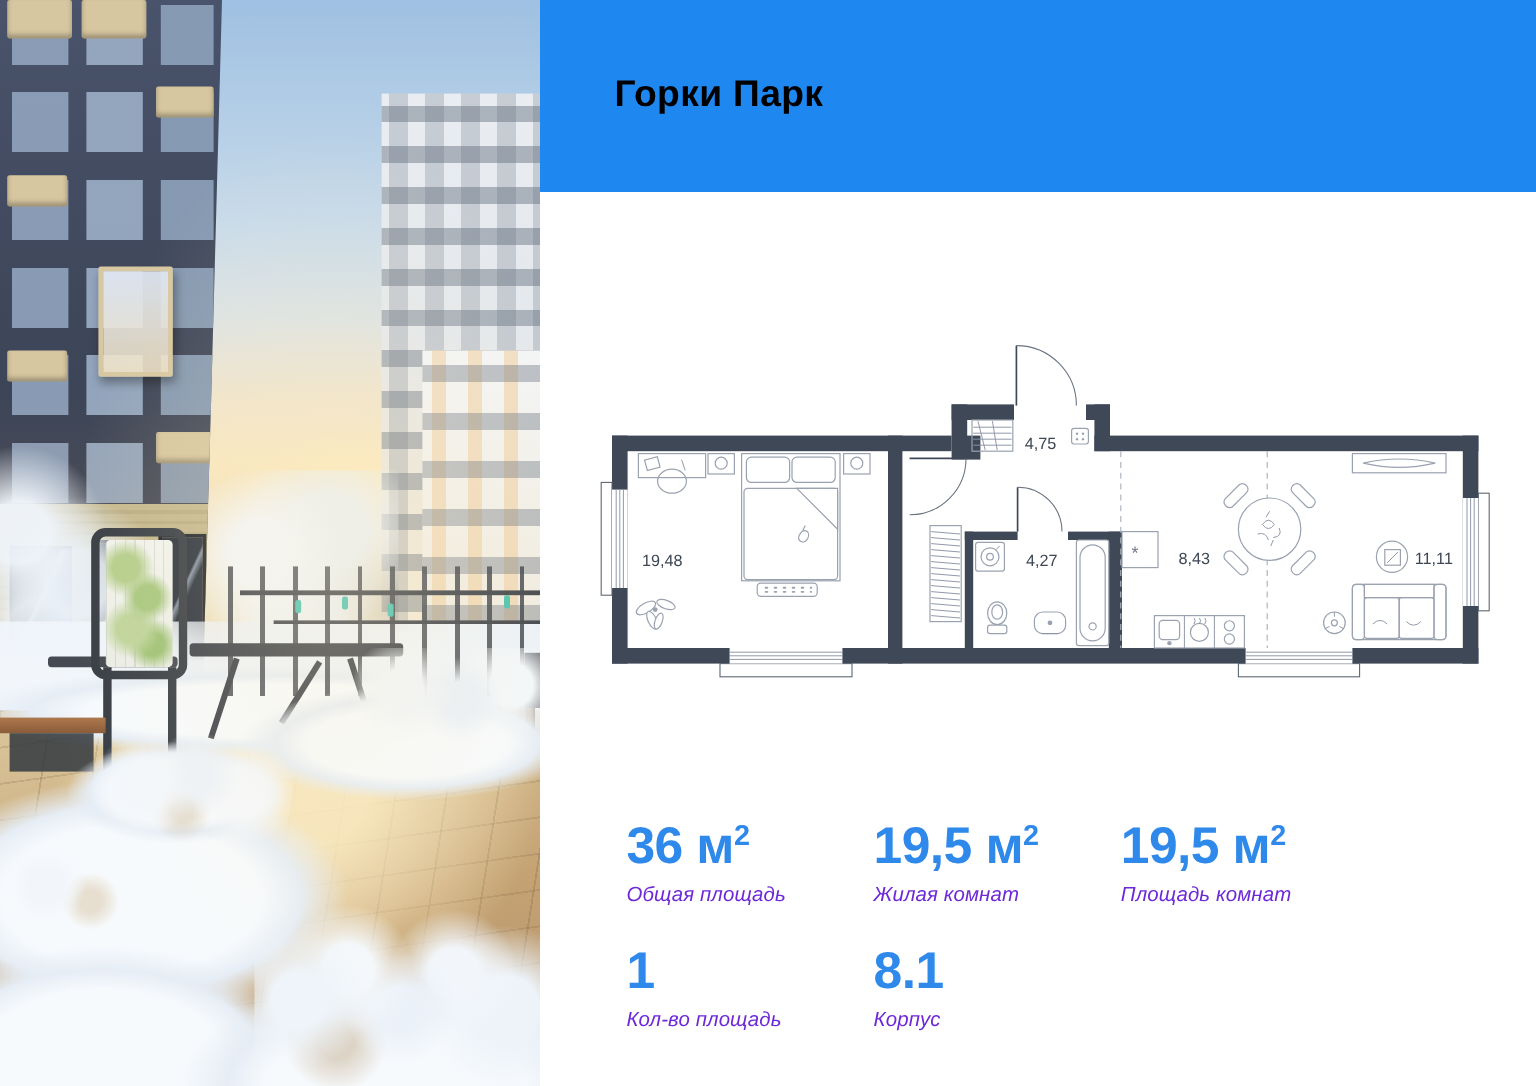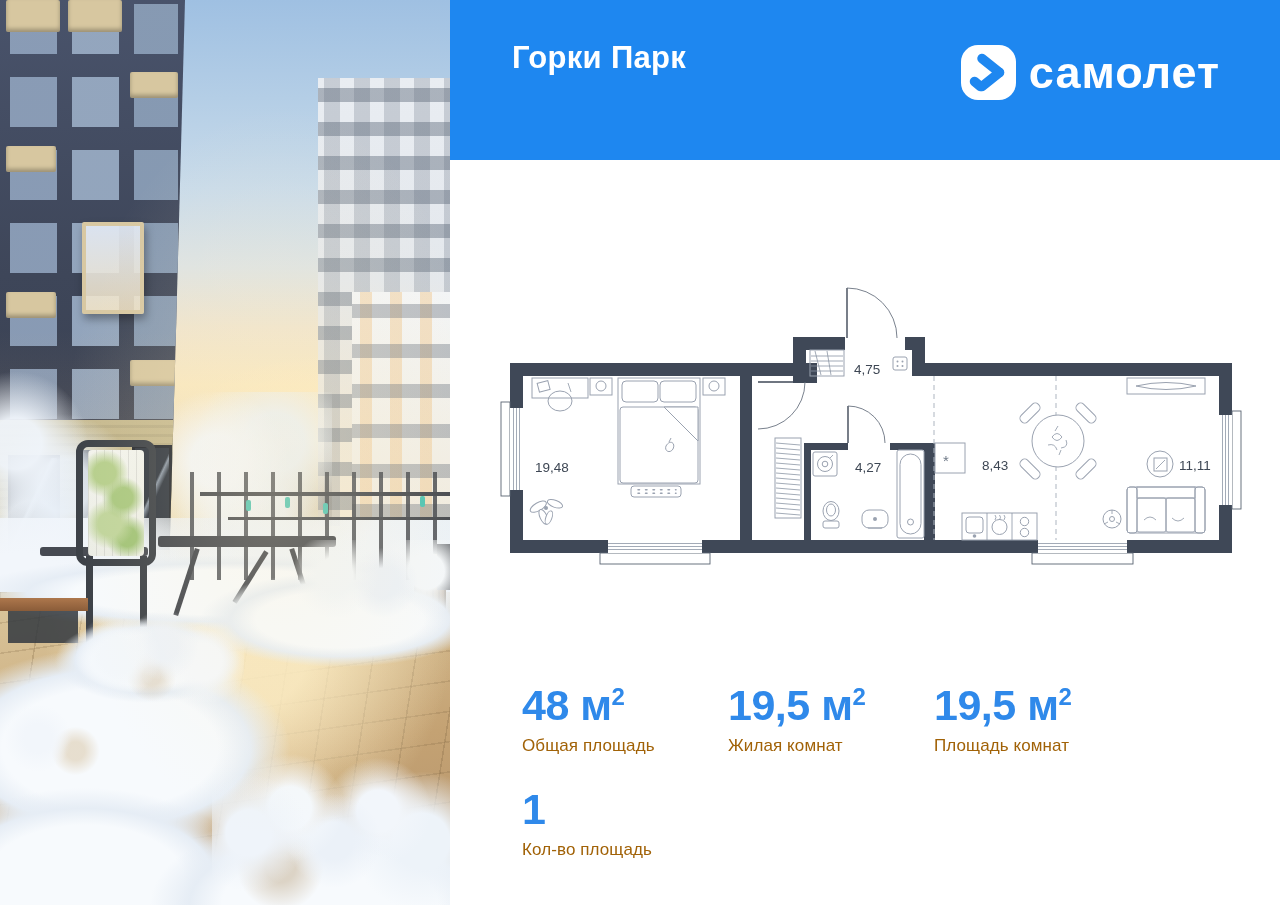--- a/index.html
+++ b/index.html
@@ -133,21 +133,21 @@
       radial-gradient(circle at 82% 40%, #F3F7FB 0 13%, rgba(243,247,251,0) 33%);}
   .bush4{left:-12px;top:700px;width:125px;height:85px;
     background-image:
       radial-gradient(circle at 40% 45%, #F2F6FB 0 16%, rgba(242,246,251,0) 38%),
       radial-gradient(circle at 70% 60%, rgba(200,170,120,.35) 0 9%, rgba(200,170,120,0) 24%);}
   .glow { left:0; top:0; width:450px; height:905px; pointer-events:none;
     background:radial-gradient(ellipse at 62% 52%, rgba(255,238,195,.30), rgba(255,238,195,0) 55%);}
 
   
   .header { position:absolute; left:450px; top:0; width:830px; height:160px; background:#1E87F0; }
-  .header-title { position:absolute; left:62px; top:40px; font-size:31px; font-weight:700; color:#ffffff; letter-spacing:.3px; }
+  .header-title { position:absolute; left:62px; top:60px; font-size:31px; font-weight:700; color:#000000; letter-spacing:.3px; }
   .logo { position:absolute; right:60px; top:45px; display:flex; align-items:center; gap:13px; }
   .logo-icon { width:55px; height:55px; background:#FFFFFF; border-radius:17px; display:block; }
   .logo-word { font-size:45px; font-weight:700; color:#FFFFFF; letter-spacing:1px; line-height:1; }
 
   
   .plan { position:absolute; left:500px; top:280px; width:760px; height:300px; }
   .plan svg { display:block; width:760px; height:300px; }
   .wall { fill:#3F4857; }
   .fur { stroke:#9AA2B0; stroke-width:1; fill:#FFFFFF; }
   .furn-nofill { stroke:#9AA2B0; stroke-width:1; fill:none; }
@@ -159,21 +159,21 @@
   .dashline { stroke:#ADB5C0; stroke-width:1; stroke-dasharray:5 4; }
   .roomlabel { fill:#3E4754; font-size:13.5px; font-family:"Liberation Sans",sans-serif; }
   .marker { fill:#707A88; font-size:15px; font-family:"Liberation Sans",sans-serif; }
 
   
   .stat { position:absolute; width:210px; }
   .s1{left:522px;top:684px;} .s2{left:728px;top:684px;} .s3{left:934px;top:684px;}
   .s4{left:522px;top:788px;} .s5{left:728px;top:788px;} .s6{left:934px;top:788px;}
   .stat-value { font-size:43px; font-weight:700; color:#2F89EA; line-height:1.0; letter-spacing:-.5px; white-space:nowrap; }
   .stat-sup { font-size:24px; font-weight:700; position:relative; top:-15px; }
-  .stat-label { font-size:17px; color:#a16207; margin-top:9px; letter-spacing:.1px; }
+  .stat-label { font-size:17px; color:#6d28d9; margin-top:9px; letter-spacing:.1px;font-style:italic; }
 </style>
 </head>
 <body>
 
 <div class="page">
 
   <div class="photo">
     <div class="sky"></div>
     <div class="sun-glow"></div>
     <div class="bldg-right"></div>
@@ -230,30 +230,20 @@
     <div class="snowpatch sp5"></div>
     <div class="bush bush3"></div>
     <div class="bush bush2"></div>
     <div class="bush bush4"></div>
     <div class="bush bush1"></div>
     <div class="glow"></div>
   </div>
 
   <div class="header">
     <div class="header-title">Горки Парк</div>
-    <div class="logo">
-      <span class="logo-icon">
-        <svg viewBox="0 0 55 55" width="55" height="55">
-          <line x1="21" y1="13.5" x2="38.5" y2="27.5" stroke="#1E87F0" stroke-width="9.5" stroke-linecap="round"></line>
-          <line x1="38.5" y1="27.5" x2="21" y2="41.5" stroke="#1E87F0" stroke-width="9.5" stroke-linecap="round"></line>
-          <line x1="13.5" y1="36.5" x2="19.5" y2="41.5" stroke="#1E87F0" stroke-width="9.5" stroke-linecap="round"></line>
-        </svg>
-      </span>
-      <span class="logo-word">самолет</span>
-    </div>
   </div>
 
   <div class="plan">
     <svg viewBox="0 0 760 300">
 
       <g>
         <rect class="wall" x="10" y="83" width="283" height="13"></rect>
         <rect class="wall" x="10" y="83" width="13" height="190"></rect>
         <rect class="wall" x="10" y="260" width="722" height="13"></rect>
         <rect class="wall" x="719" y="83" width="13" height="190"></rect>
@@ -411,29 +401,33 @@
       <text class="roomlabel" x="35" y="192">19,48</text>
       <text class="roomlabel" x="354" y="94">4,75</text>
       <text class="roomlabel" x="355" y="192">4,27</text>
       <text class="roomlabel" x="482" y="190">8,43</text>
       <text class="roomlabel" x="679" y="190">11,11</text>
       <text class="marker" x="443" y="186">*</text>
     </svg>
   </div>
 
   <div class="stat s1">
-    <div class="stat-value"><span>48</span><span> м</span><span class="stat-sup">2</span></div>
+    <div class="stat-value"><span>36</span><span> м</span><span class="stat-sup">2</span></div>
     <div class="stat-label">Общая площадь</div>
   </div>
   <div class="stat s2">
     <div class="stat-value"><span>19,5</span><span> м</span><span class="stat-sup">2</span></div>
     <div class="stat-label">Жилая комнат</div>
   </div>
   <div class="stat s3">
     <div class="stat-value"><span>19,5</span><span> м</span><span class="stat-sup">2</span></div>
     <div class="stat-label">Площадь комнат</div>
   </div>
   <div class="stat s4">
     <div class="stat-value"><span>1</span><span></span><span class="stat-sup"></span></div>
     <div class="stat-label">Кол-во площадь</div>
   </div>
+  <div class="stat s5">
+    <div class="stat-value"><span>8.1</span><span></span><span class="stat-sup"></span></div>
+    <div class="stat-label">Корпус</div>
+  </div>
 
 </div>
 
 </body></html>

